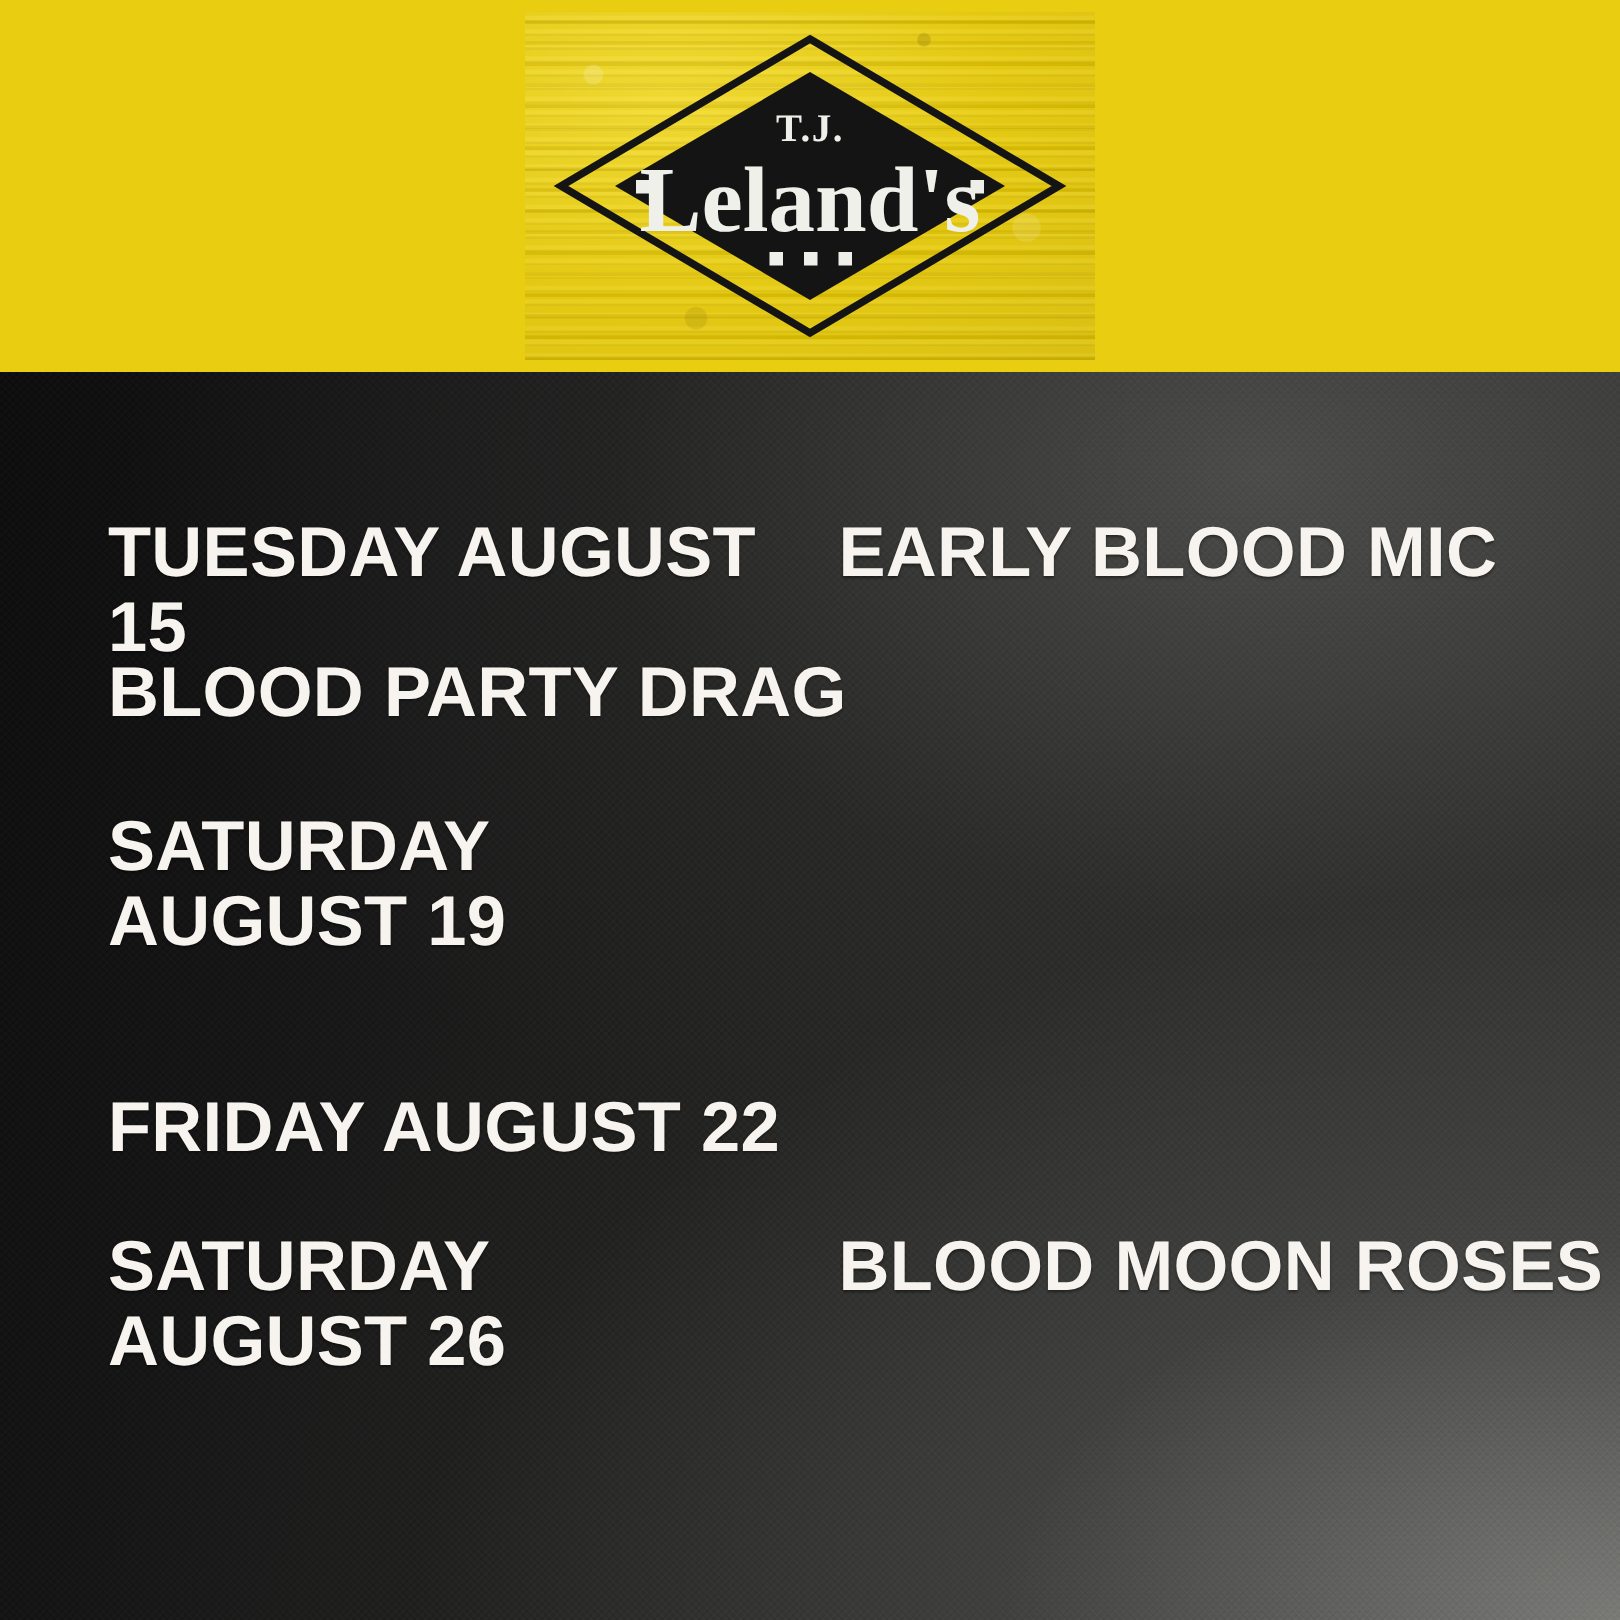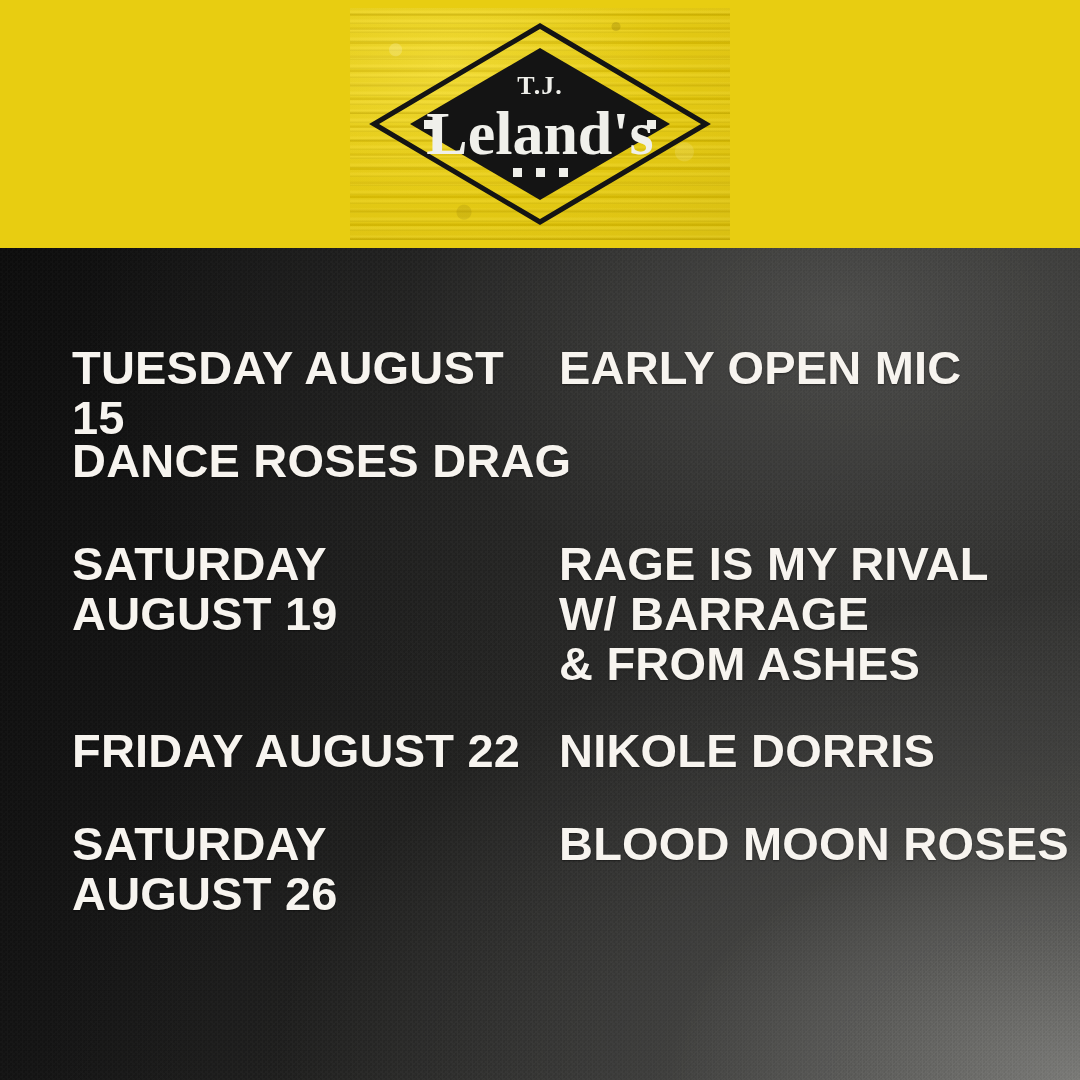--- a/index.html
+++ b/index.html
@@ -173,38 +173,34 @@
   </div>
 
   <div class="body-area">
     <div class="grain"></div>
     <div class="grain2"></div>
 
     <div class="schedule">
 
       <div class="event-row row-0">
         <div class="ev-date">TUESDAY AUGUST 15</div>
-        <div class="ev-title">EARLY OPEN MIC</div>
+        <div class="ev-title">EARLY BLOOD MIC</div>
       </div>
 
       <div class="event-row row-1">
-        <div class="ev-title">DANCE ROSES DRAG</div>
+        <div class="ev-title">BLOOD PARTY DRAG</div>
       </div>
 
       <div class="event-row row-2">
         <div class="ev-date">SATURDAY
 AUGUST 19</div>
-        <div class="ev-title">RAGE IS MY RIVAL
-W/ BARRAGE
-&amp; FROM ASHES</div>
       </div>
 
       <div class="event-row row-3">
         <div class="ev-date">FRIDAY AUGUST 22</div>
-        <div class="ev-title">NIKOLE DORRIS</div>
       </div>
 
       <div class="event-row row-4">
         <div class="ev-date">SATURDAY
 AUGUST 26</div>
         <div class="ev-title">BLOOD MOON ROSES</div>
       </div>
 
     </div>
   </div>

